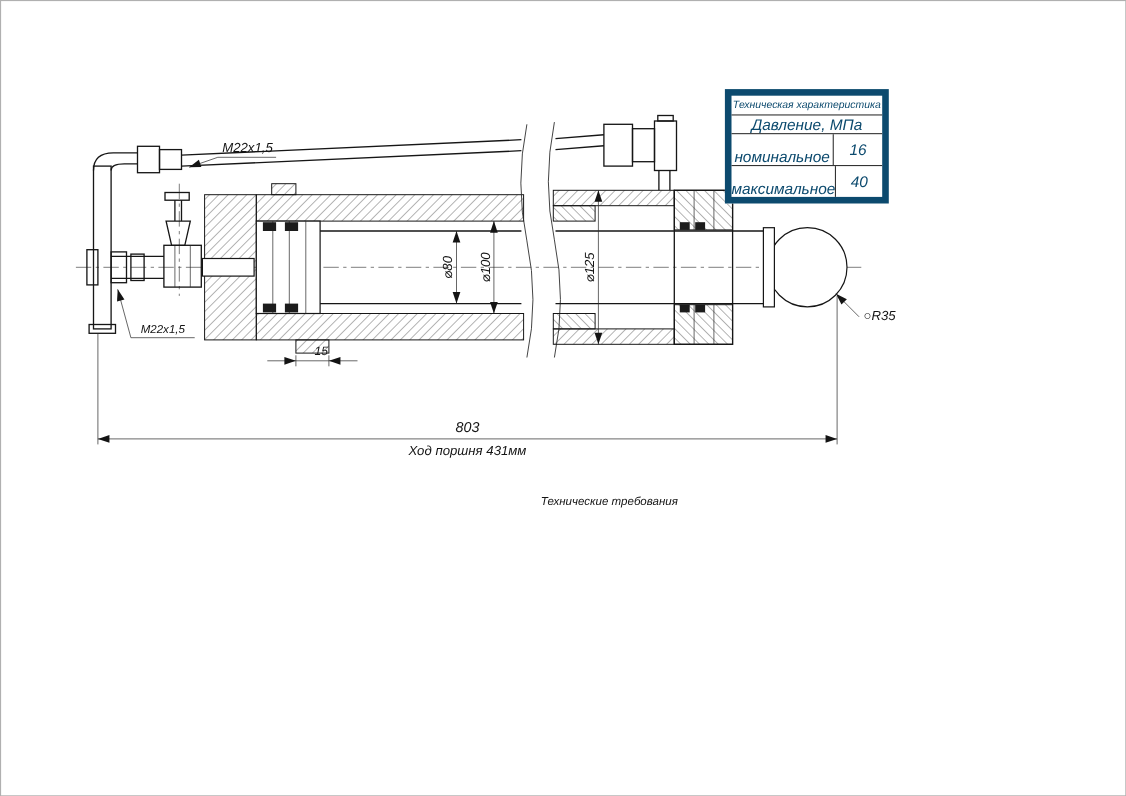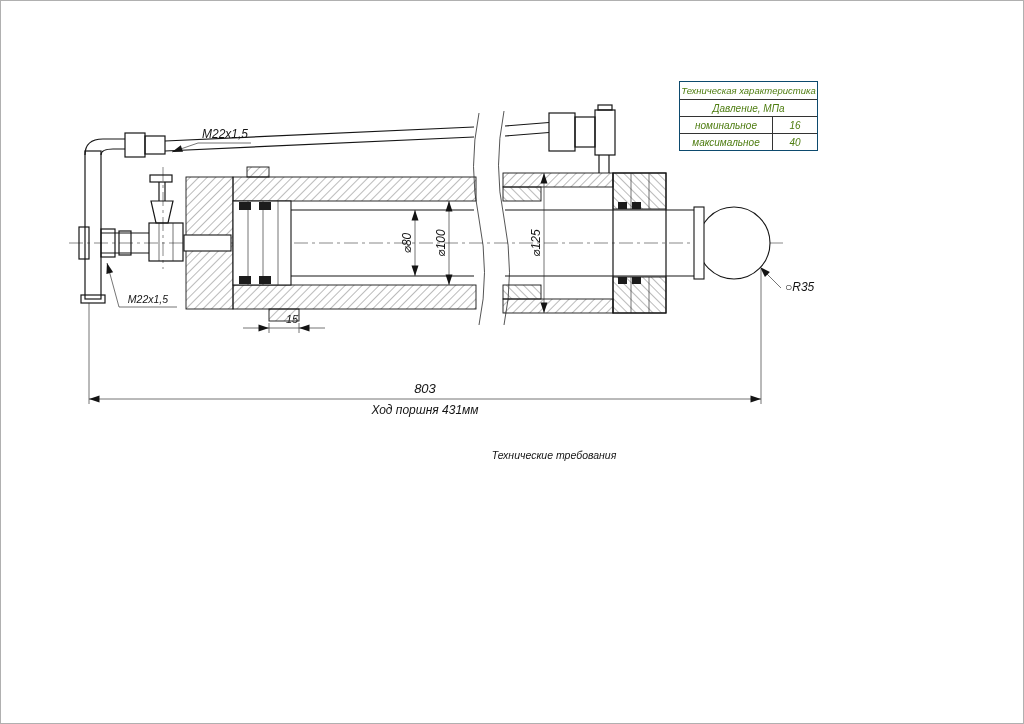--- a/index.html
+++ b/index.html
@@ -13,27 +13,27 @@
   .thin{fill:none;stroke:#2a2a2a;stroke-width:0.65;}
   .brk {fill:none;stroke:#2a2a2a;stroke-width:0.8;}
   .cl  {fill:none;stroke:#3a3a3a;stroke-width:0.6;stroke-dasharray:14 4 3 4;}
   .hat {fill:url(#hatch);stroke:#161616;stroke-width:0.9;}
   .hat2{fill:url(#hatch2);stroke:#161616;stroke-width:0.9;}
   .blk {fill:#1c1c1c;stroke:none;}
   .wht {fill:#ffffff;stroke:#161616;stroke-width:1.1;}
   text.d{font-family:"Liberation Sans","DejaVu Sans",sans-serif;font-style:italic;fill:#141414;}
 
   
-  .spec-table{position:absolute;left:678px;top:80px;width:137px;border:1px solid #0c4a6e;
-              color:#4d7c0f;font-style:italic;background:#fff;}
+  .spec-table{position:absolute;left:658px;top:80px;width:137px;border:6px solid #0c4a6e;
+              color:#0c4a6e;font-style:italic;background:#fff;}
   .spec-table .tr{border-top:1px solid #333;display:flex;align-items:stretch;
-                  justify-content:center;min-height:16px;font-size:10px;}
+                  justify-content:center;min-height:16px;font-size:14px;}
   .spec-table .tr:first-child{border-top:none;min-height:17px;font-size:9.5px;}
   .spec-table .tr .cell{flex:1;display:flex;align-items:center;justify-content:center;}
-  .spec-table .tr.split .lbl{flex:1;display:flex;align-items:center;justify-content:center;}
+  .spec-table .tr.split .lbl{flex:1;display:flex;align-items:center;justify-content:center;margin-top:12px;}
   .spec-table .tr.split .val{width:44px;border-left:1px solid #333;display:flex;
                              align-items:center;justify-content:center;}
 </style>
 </head>
 <body>
 
 <div class="page">
 
   <svg width="1024" height="724" viewBox="0 0 1024 724">
     <defs>

